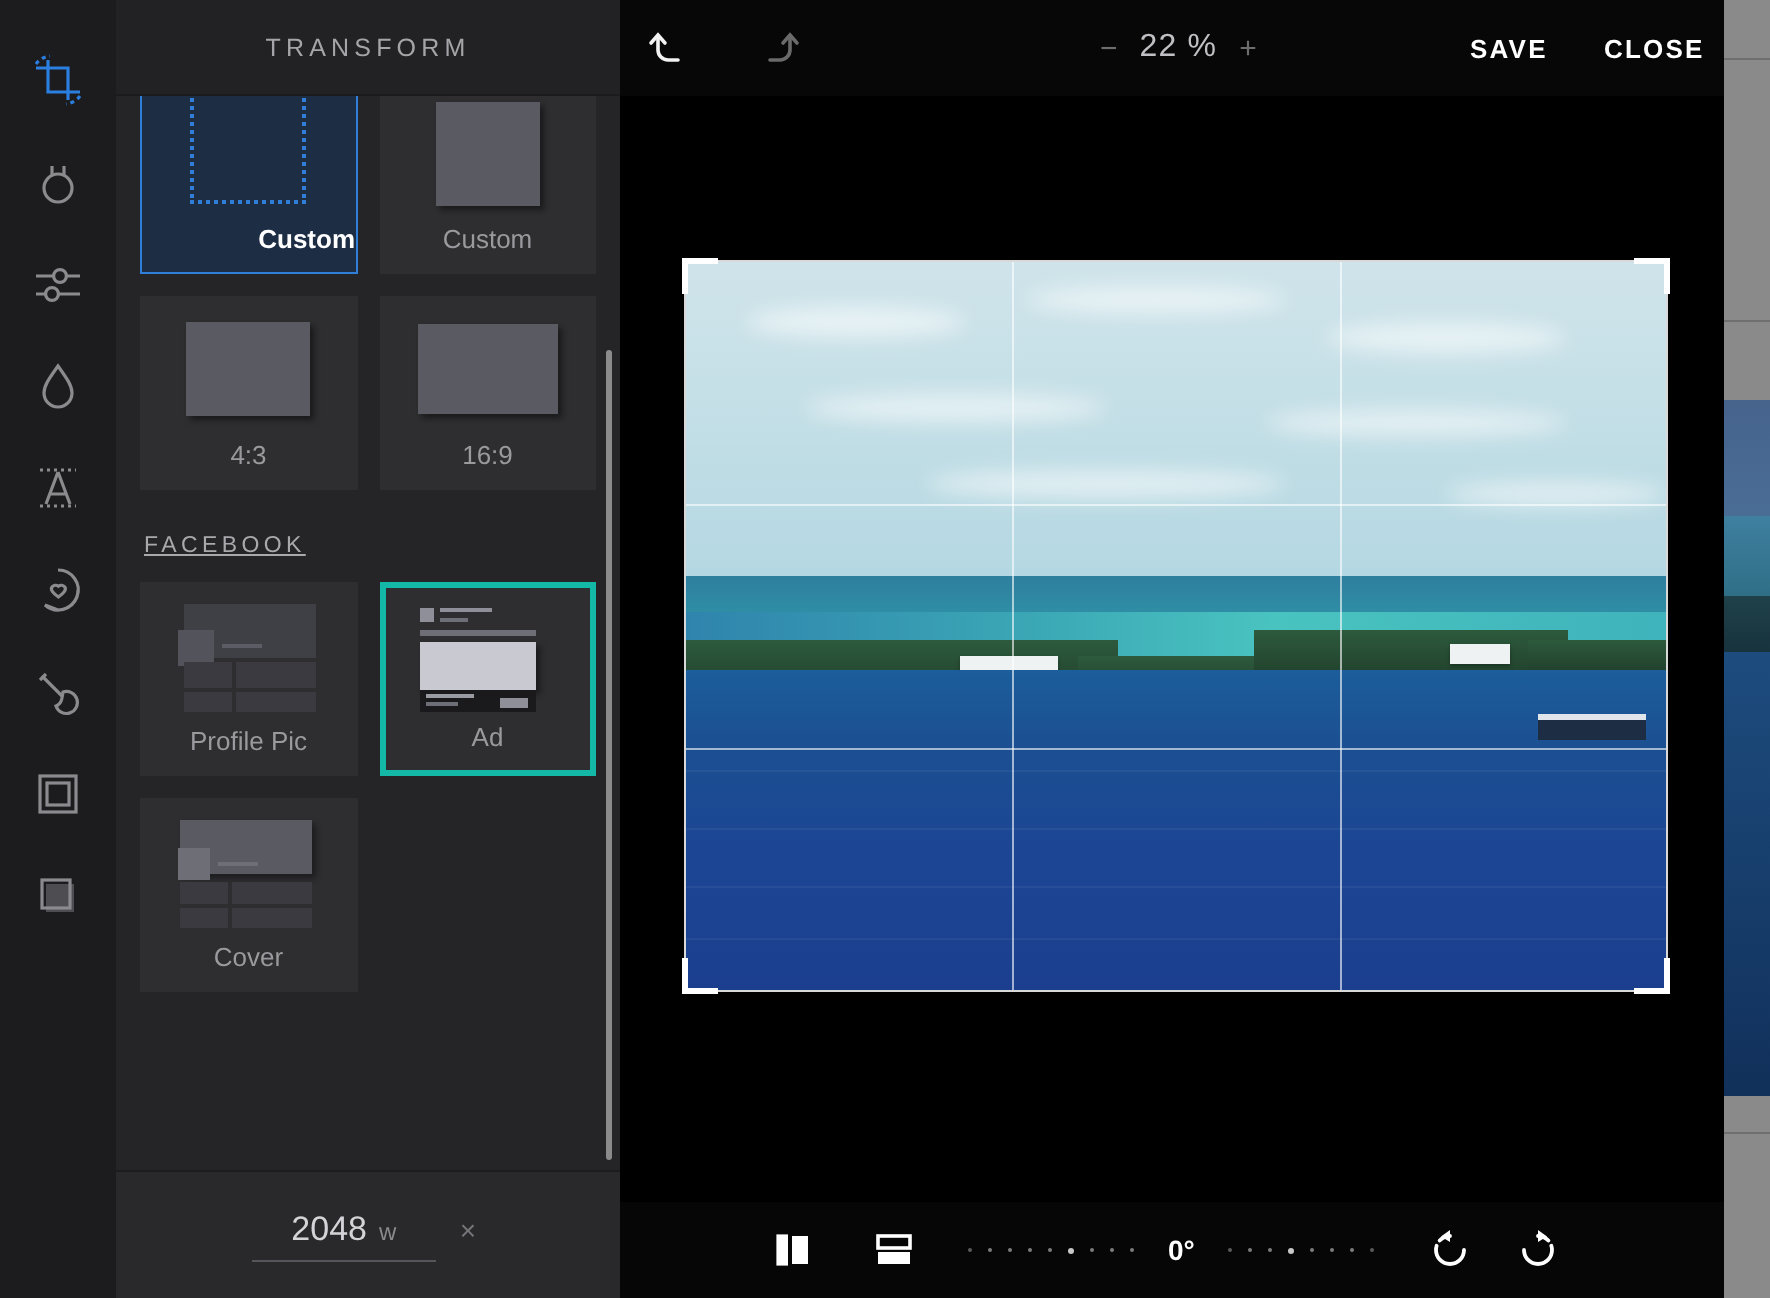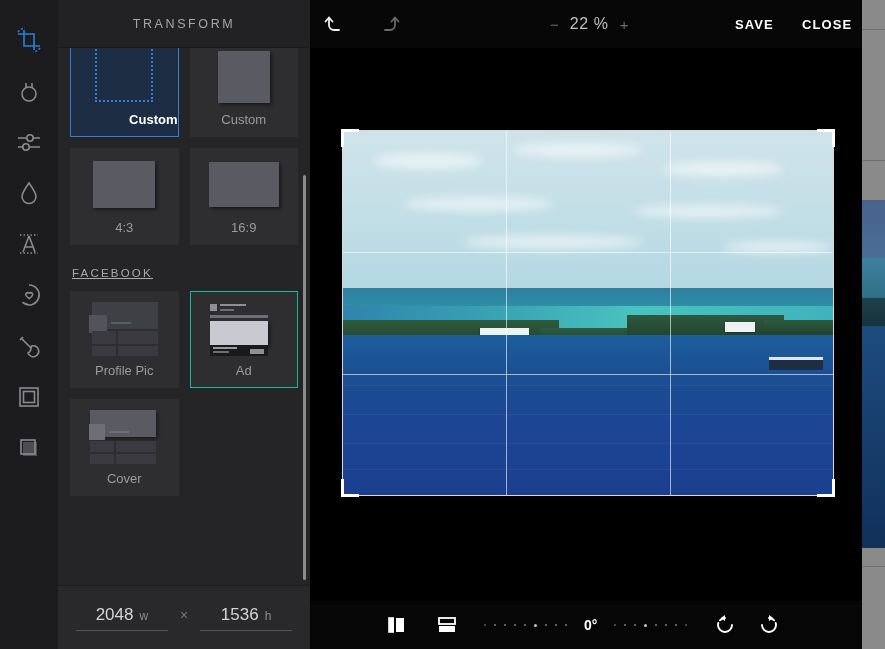--- a/index.html
+++ b/index.html
@@ -299,21 +299,21 @@
               <i style="left:23px;top:22px;width:20px;height:2px;background:#5c5c65"></i>
               <i class="dark" style="left:4px;top:31px;width:24px;height:13px"></i>
               <i class="dark" style="left:30px;top:31px;width:40px;height:13px"></i>
               <i class="dark" style="left:4px;top:46px;width:24px;height:10px"></i>
               <i class="dark" style="left:30px;top:46px;width:40px;height:10px"></i>
             </div>
           </div>
           <div class="tile-label">Profile Pic</div>
         </div>
 
-        <div class="tile selected-ad" style="background:#2e2e31;border:1px solid #14b8a6;">
+        <div class="tile selected-ad" style="background:#2e2e31;border:3px solid #14b8a6;">
           <div class="tile-art">
             <div class="mock">
               <i style="left:2px;top:4px;width:7px;height:7px;background:#8f8f99"></i>
               <i style="left:12px;top:4px;width:26px;height:2px;background:#8f8f99"></i>
               <i style="left:12px;top:9px;width:14px;height:2px;background:#6e6e77"></i>
               <i style="left:2px;top:15px;width:58px;height:3px;background:#6e6e77"></i>
               <i class="pale" style="left:2px;top:21px;width:58px;height:24px;box-shadow:2px 2px 3px rgba(0,0,0,0.45)"></i>
               <i class="black" style="left:2px;top:45px;width:58px;height:11px"></i>
               <i style="left:5px;top:47px;width:24px;height:2px;background:#9a9aa3"></i>
               <i style="left:5px;top:51px;width:16px;height:2px;background:#6e6e77"></i>
@@ -344,24 +344,20 @@
 
     <div class="panel-scroll"></div>
   </div>
 
   <div class="dims">
     <div class="dim-field">
       <span class="dim-val">2048</span>
       <span class="dim-unit">w</span>
     </div>
     <div class="dim-x">×</div>
-    <div class="dim-field">
-      <span class="dim-val">1536</span>
-      <span class="dim-unit">h</span>
-    </div>
   </div>
 
   <div class="stage">
 
     <div class="topbar">
 
       <div class="tb-btn undo" style="left:12px">
         <span class="tb-icon">
           <svg width="26" height="26" viewBox="0 0 26 26">
             <path class="s" d="M7 7 v7 a5 5 0 0 0 5 5 h5"></path>

